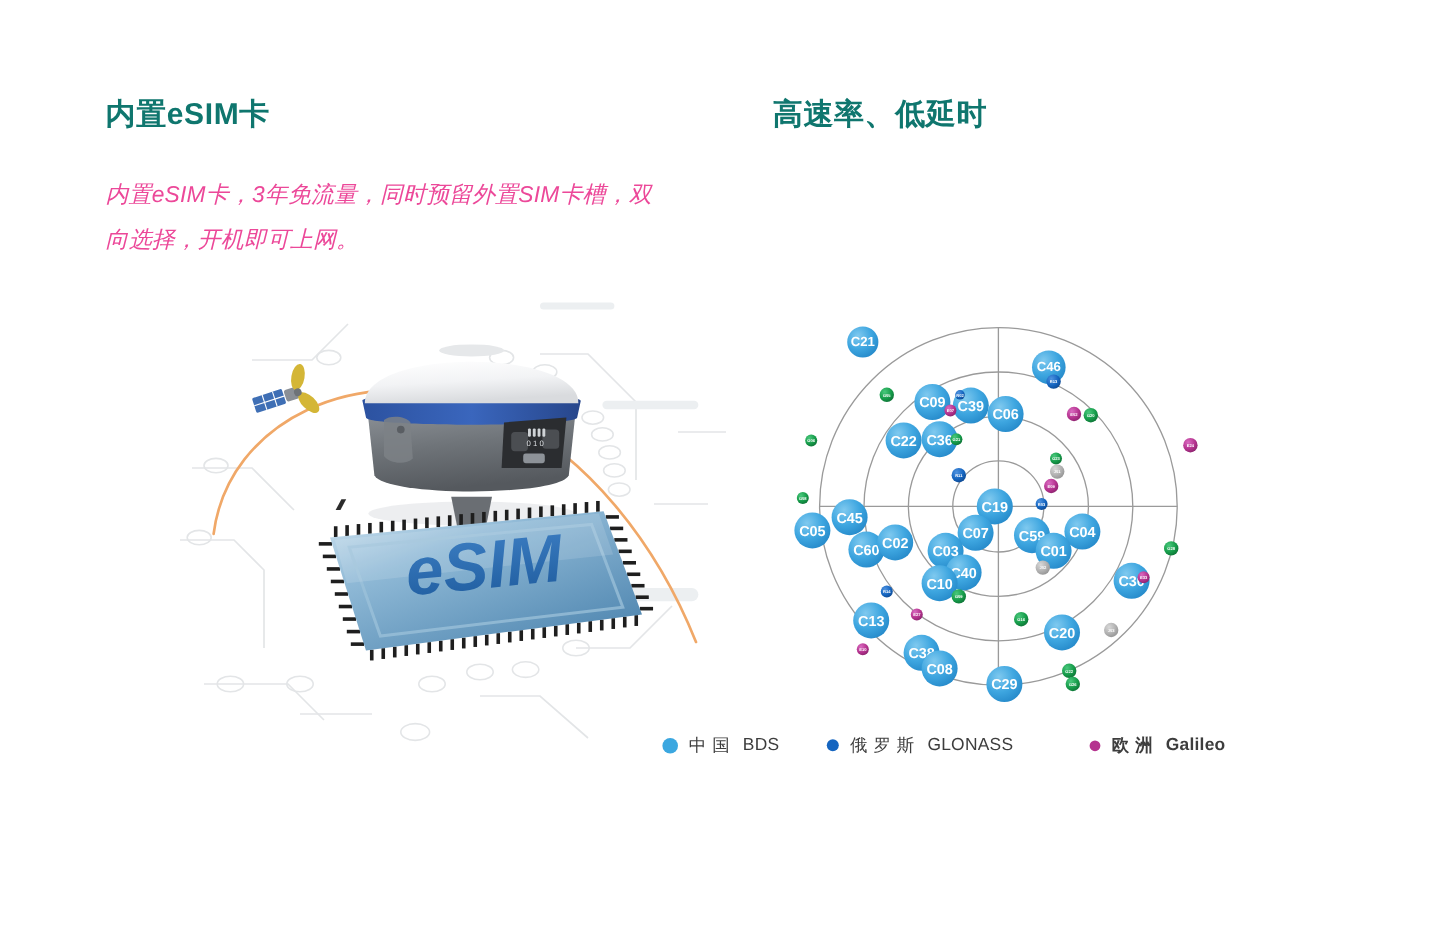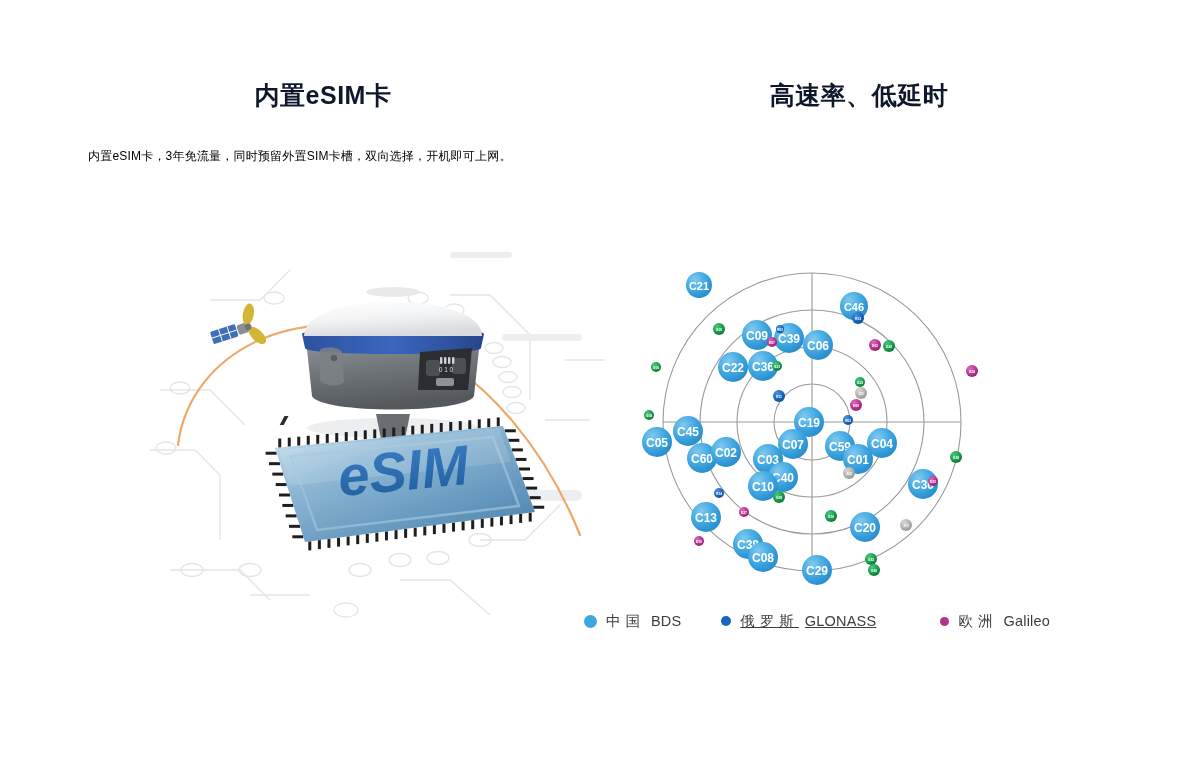--- a/index.html
+++ b/index.html
@@ -17,52 +17,52 @@
   }
 
   
   .feature-block { position: absolute; }
   #block-esim  { left: 88px;  top: 82px;  width: 470px; }
   #block-speed { left: 644px; top: 82px;  width: 430px; }
 
   .feature-title {
     font-size: 25px;
     font-weight: bold;
-    color: #0f172a;
+    color: #0f766e;
     letter-spacing: 0.5px;
     margin: 0 0 34px 0;
     line-height: 1.1;
-    text-align: center;
   }
   .feature-desc {
-    font-size: 12px;
+    font-size: 19px;
     line-height: 2.0;
-    color: #000000;
+    color: #ec4899;
     margin: 0;
     letter-spacing: 0.2px;
+    font-style: italic;
   }
 
   
   #illustration-left {
     position: absolute;
     left: 150px;
     top: 240px;
     width: 460px;
     height: 380px;
   }
   #pcb-layer { position: absolute; inset: 0; }
   #satellite-icon { position: absolute; left: 55px; top: 55px; width: 80px; height: 70px; }
   #signal-arc { position: absolute; left: 0; top: 20px; width: 460px; height: 300px; }
   #gnss-receiver { position: absolute; left: 118px; top: 38px; width: 250px; height: 180px; }
   #esim-chip { position: absolute; left: 85px; top: 160px; width: 320px; height: 180px; }
 
   
   #skyplot-panel {
     position: absolute;
-    left: 640px;
+    left: 660px;
     top: 250px;
     width: 380px;
     height: 340px;
   }
   #skyplot-svg { display: block; width: 380px; height: 340px; }
 
   .sat-bubble-label {
     font-family: "Liberation Sans", "DejaVu Sans", sans-serif;
     font-weight: bold;
     fill: #ffffff;
@@ -76,21 +76,21 @@
     fill: #ffffff;
     text-anchor: middle;
     dominant-baseline: central;
     font-size: 3.4px;
     pointer-events: none;
   }
 
   
   #legend {
     position: absolute;
-    left: 584px;
+    left: 552px;
     top: 608px;
     width: 520px;
   }
   .legend-row {
     display: flex;
     align-items: center;
     height: 26px;
   }
   .legend-item {
     display: flex;
@@ -99,22 +99,22 @@
     color: #3d3d3d;
   }
   .legend-item .dot {
     border-radius: 50%;
     margin-right: 9px;
     flex: 0 0 auto;
   }
   .legend-item .region { letter-spacing: 5px; margin-right: 6px; }
   .legend-item .sysname { letter-spacing: 0.2px; }
   .lg-col-1 { width: 168px; }
-  .lg-col-2 { width: 268px; text-decoration: underline; }
-  .lg-col-3 { width: 200px; }
+  .lg-col-2 { width: 268px; }
+  .lg-col-3 { width: 200px; font-weight: bold; }
 </style>
 </head>
 <body>
 
 <div class="feature-block" id="block-esim">
   <h2 class="feature-title">内置eSIM卡</h2>
   <p class="feature-desc">内置eSIM卡，3年免流量，同时预留外置SIM卡槽，双向选择，开机即可上网。</p>
 </div>
 
 <div class="feature-block" id="block-speed">

